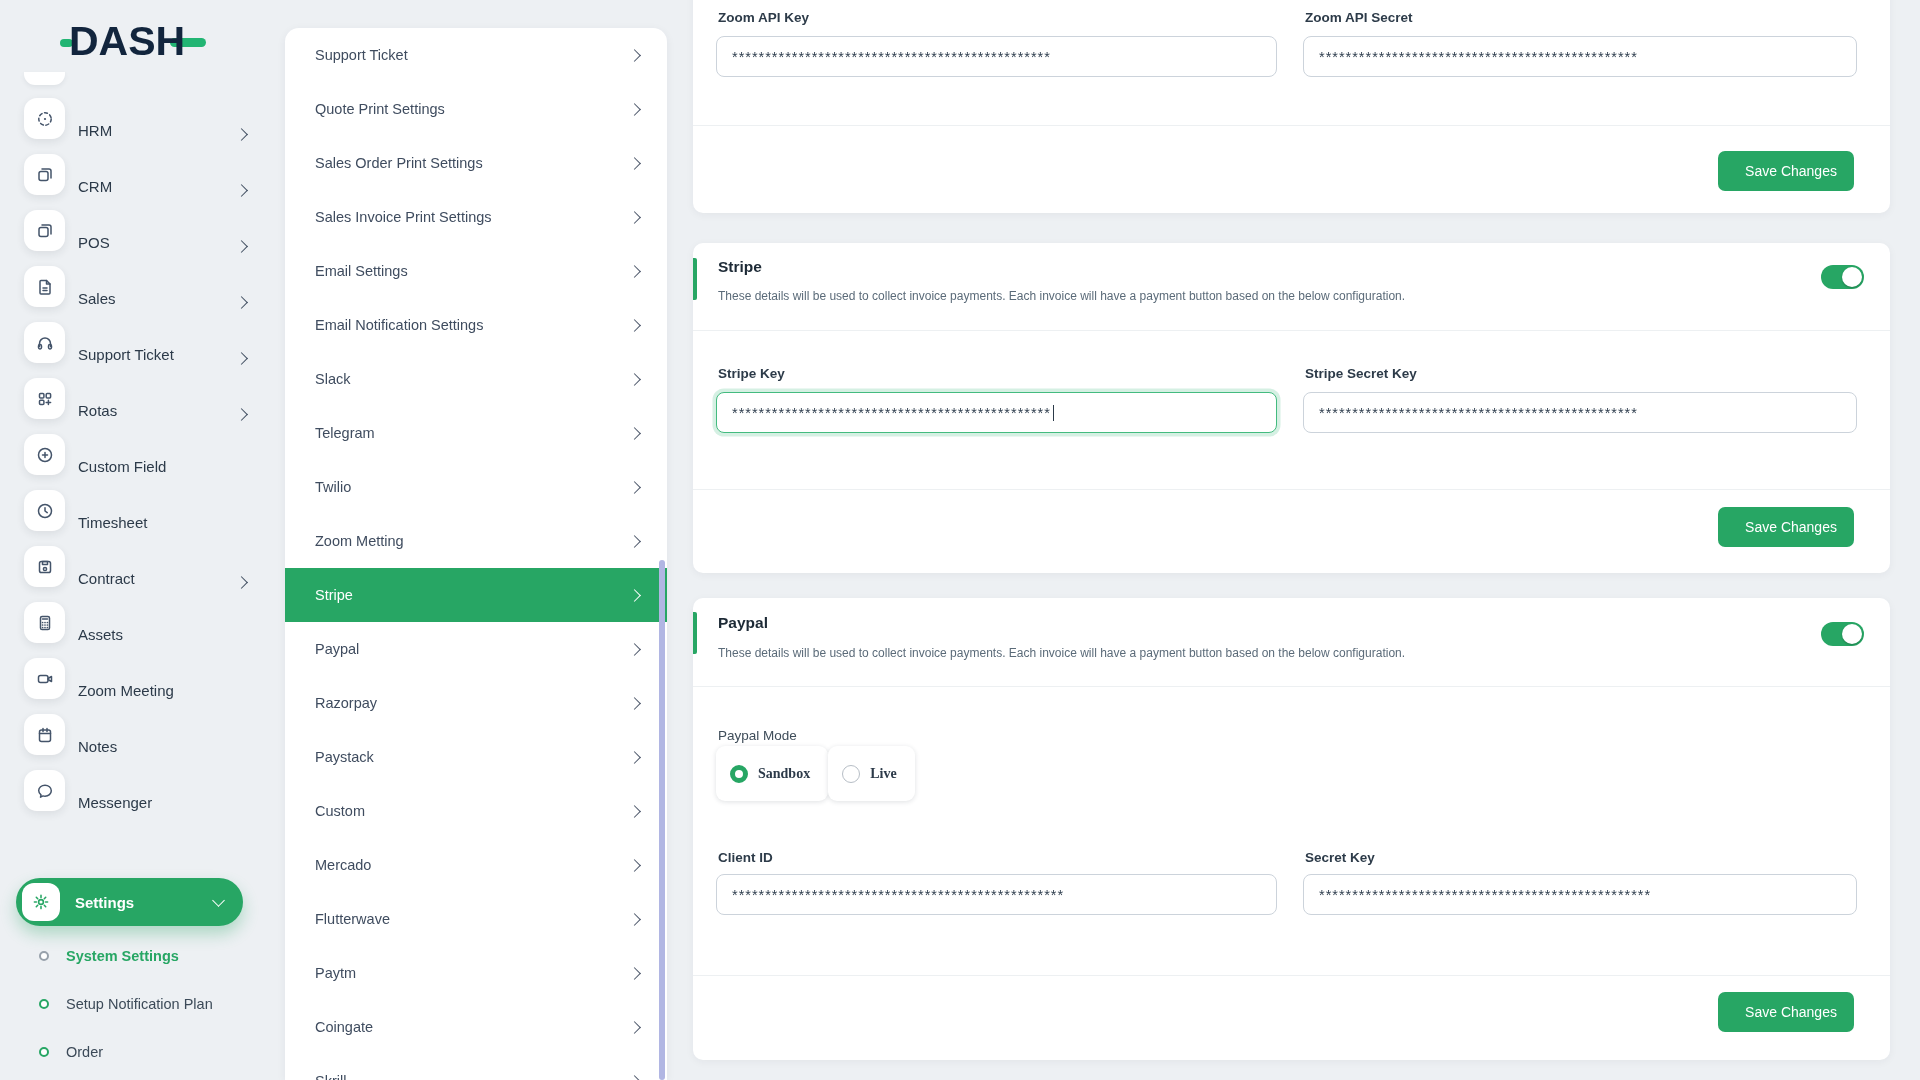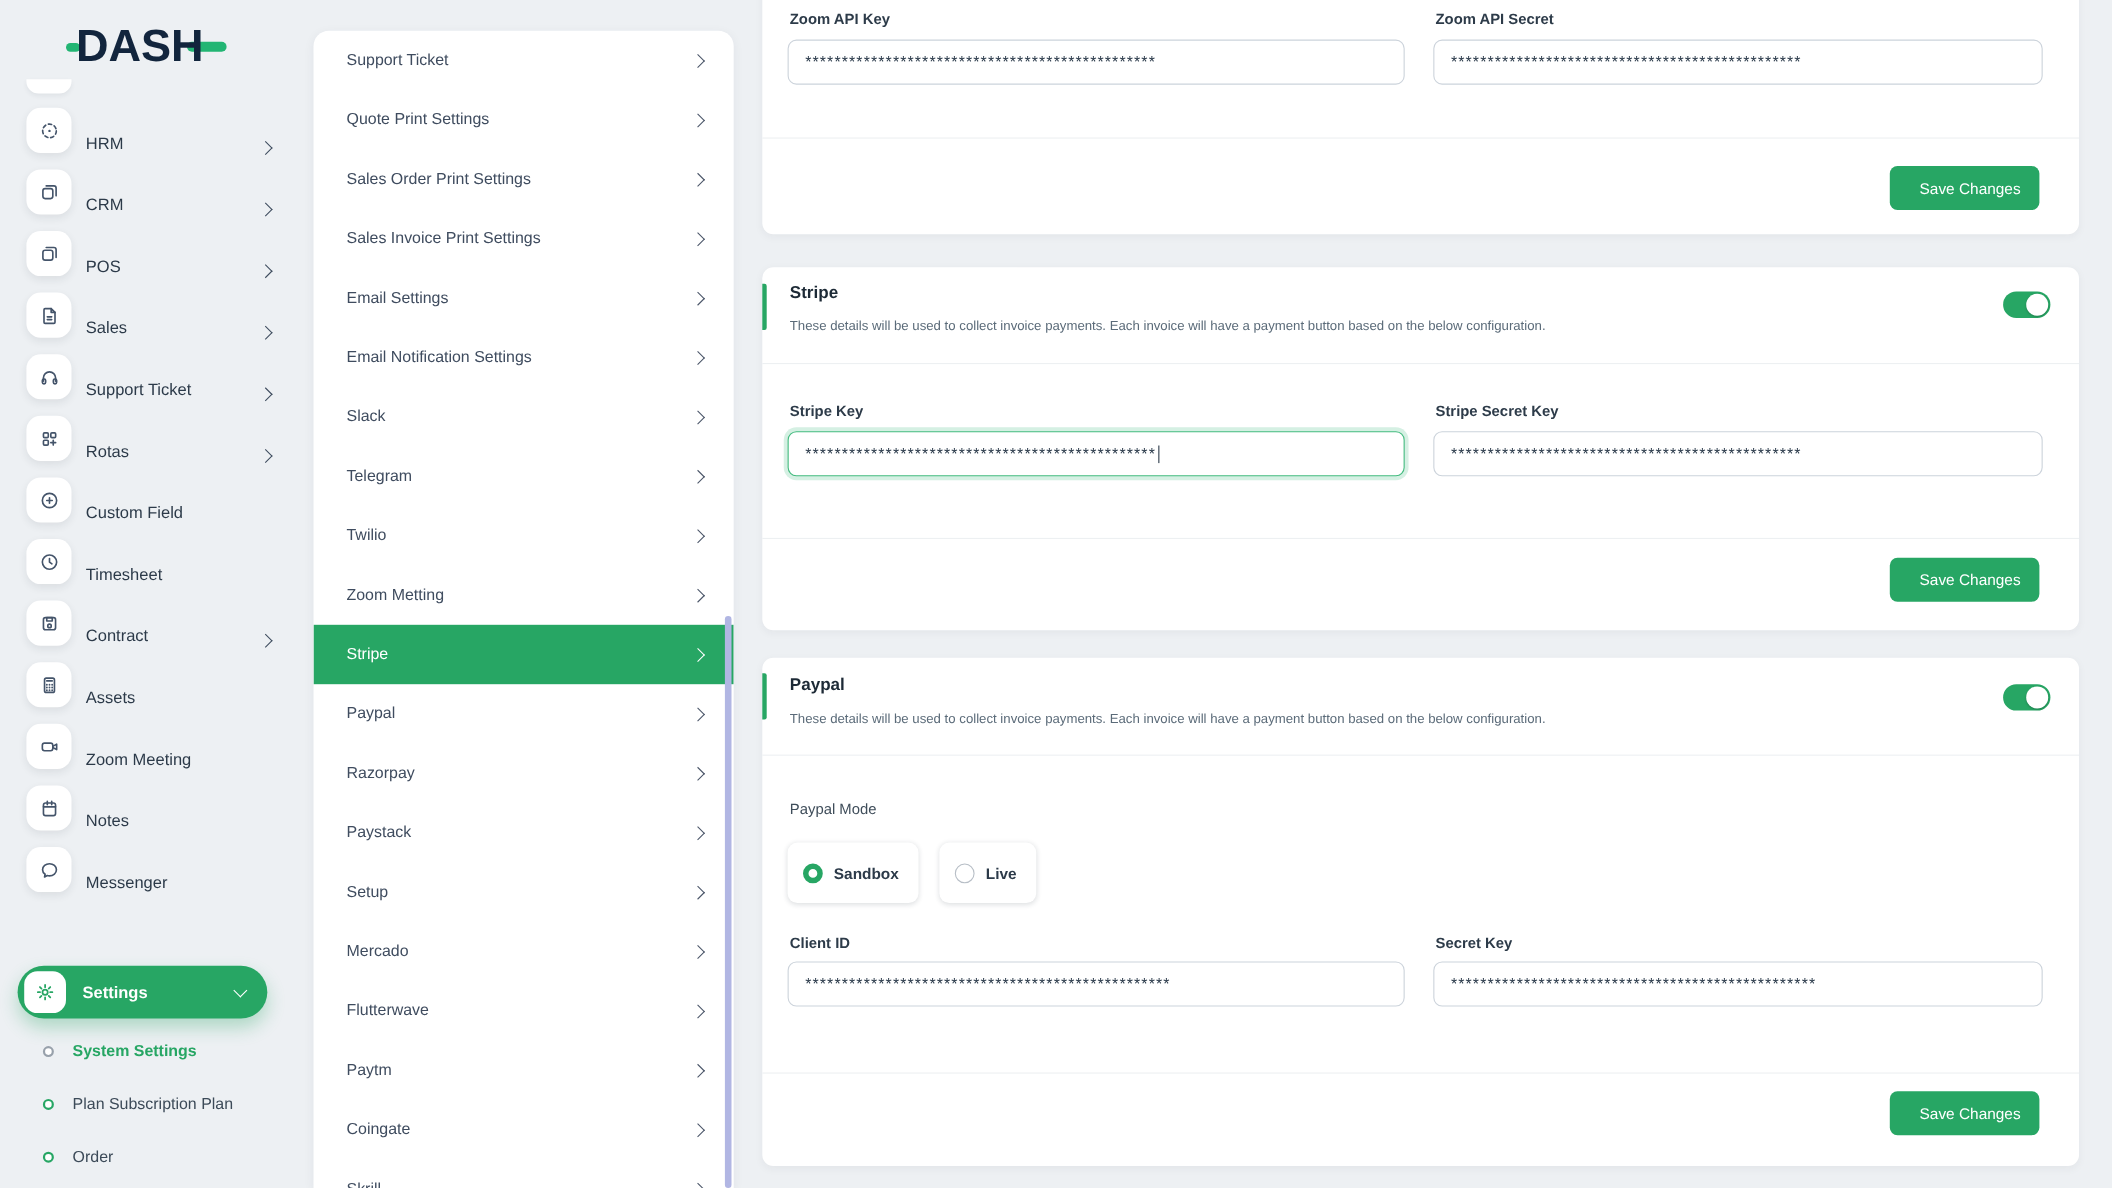--- a/index.html
+++ b/index.html
@@ -74,21 +74,21 @@
 
   .card-stripe .accent-bar{top:15px;height:42px}.card-stripe .card-title{top:15px}
   .card-stripe .card-desc{top:46px}.card-stripe .toggle{top:22px}
   .card-stripe .d1{top:87px}.card-stripe .fld-label{top:123px}.card-stripe .inp{top:149px}
   .card-stripe .d2{top:246px}.card-stripe .save-btn{top:264px}
 
   .card-paypal .accent-bar{top:14px;height:42px}.card-paypal .card-title{top:16px}
   .card-paypal .card-desc{top:48px}.card-paypal .toggle{top:24px}
   .card-paypal .d1{top:88px}
   .mode-label{position:absolute;left:25px;top:130px;font-size:13.5px;color:#3f4d5a;}
-  .radio-row{position:absolute;left:23px;top:168px;display:flex;gap:19px;}
+  .radio-row{position:absolute;left:23px;top:148px;display:flex;gap:0;font-family:Liberation Serif, serif;}
   .radio-card{height:55px;background:#fff;border-radius:9px;box-shadow:0 1px 5px rgba(30,40,60,.14);
               display:flex;align-items:center;padding:0 18px 0 14px;cursor:pointer;}
   .radio-circle{width:18px;height:18px;border-radius:50%;box-sizing:border-box;flex:none;}
   .radio-circle.checked{border:5.5px solid #27a664;background:#fff;}
   .radio-circle.unchecked{border:1.5px solid #b7bec6;background:#fff;}
   .radio-label{margin-left:10px;font-size:14px;font-weight:600;color:#2c3a49;}
   .card-paypal .fld-label{top:252px}.card-paypal .inp{top:276px}
   .card-paypal .d2{top:377px}.card-paypal .save-btn{top:394px}
 </style>
 </head>
@@ -247,21 +247,21 @@
       <span class="chev pill-chev"></span>
     </div>
 
     <div class="sub-items">
       <div class="sub-item first active">
         <span class="sub-bullet"></span>
         <span class="sub-label">System Settings</span>
       </div>
       <div class="sub-item">
         <span class="sub-bullet"></span>
-        <span class="sub-label">Plan Subscription Plan</span>
+        <span class="sub-label">Setup Notification Plan</span>
       </div>
       <div class="sub-item">
         <span class="sub-bullet"></span>
         <span class="sub-label">Order</span>
       </div>
     </div>
   </div>
 
   <div class="panel">
     <div class="m-item">
@@ -314,21 +314,21 @@
       </div>
     <div class="m-item">
         <span>Razorpay</span>
         <span class="chev"></span>
       </div>
     <div class="m-item">
         <span>Paystack</span>
         <span class="chev"></span>
       </div>
     <div class="m-item">
-        <span>Setup</span>
+        <span>Custom</span>
         <span class="chev"></span>
       </div>
     <div class="m-item">
         <span>Mercado</span>
         <span class="chev"></span>
       </div>
     <div class="m-item">
         <span>Flutterwave</span>
         <span class="chev"></span>
       </div>

